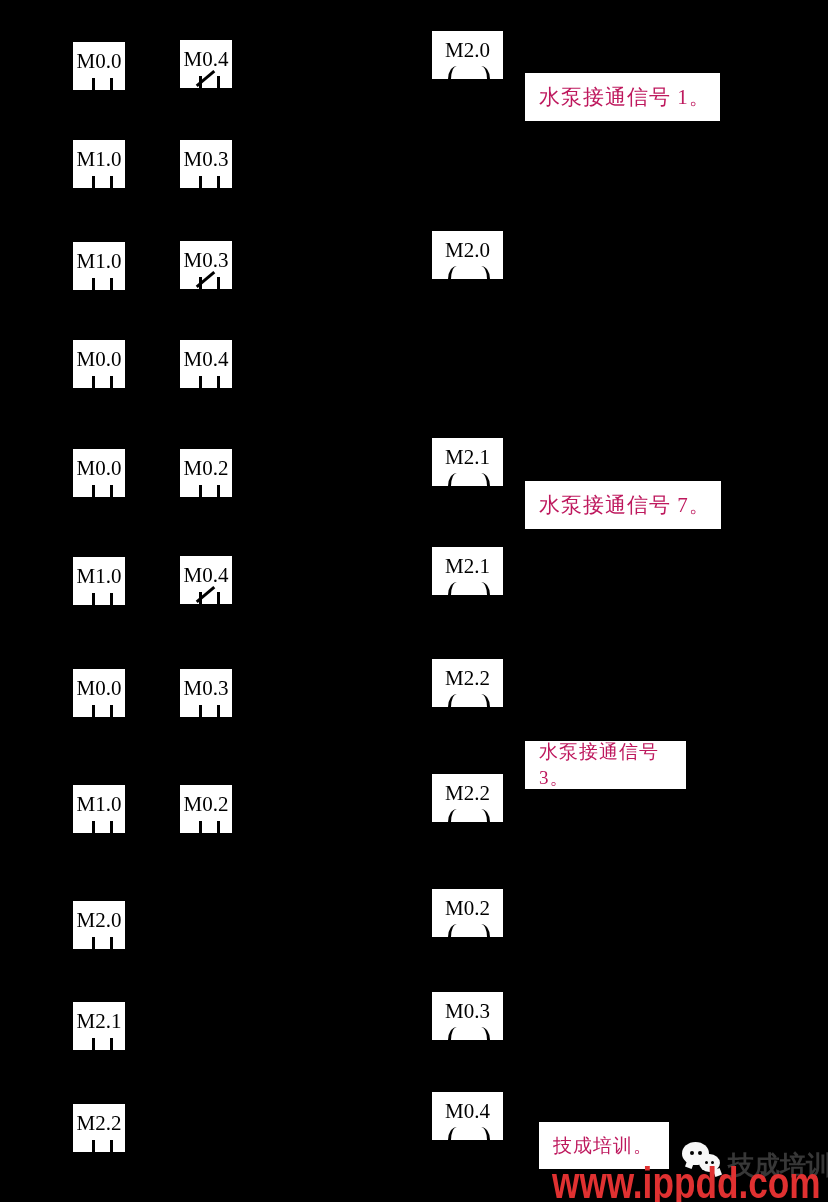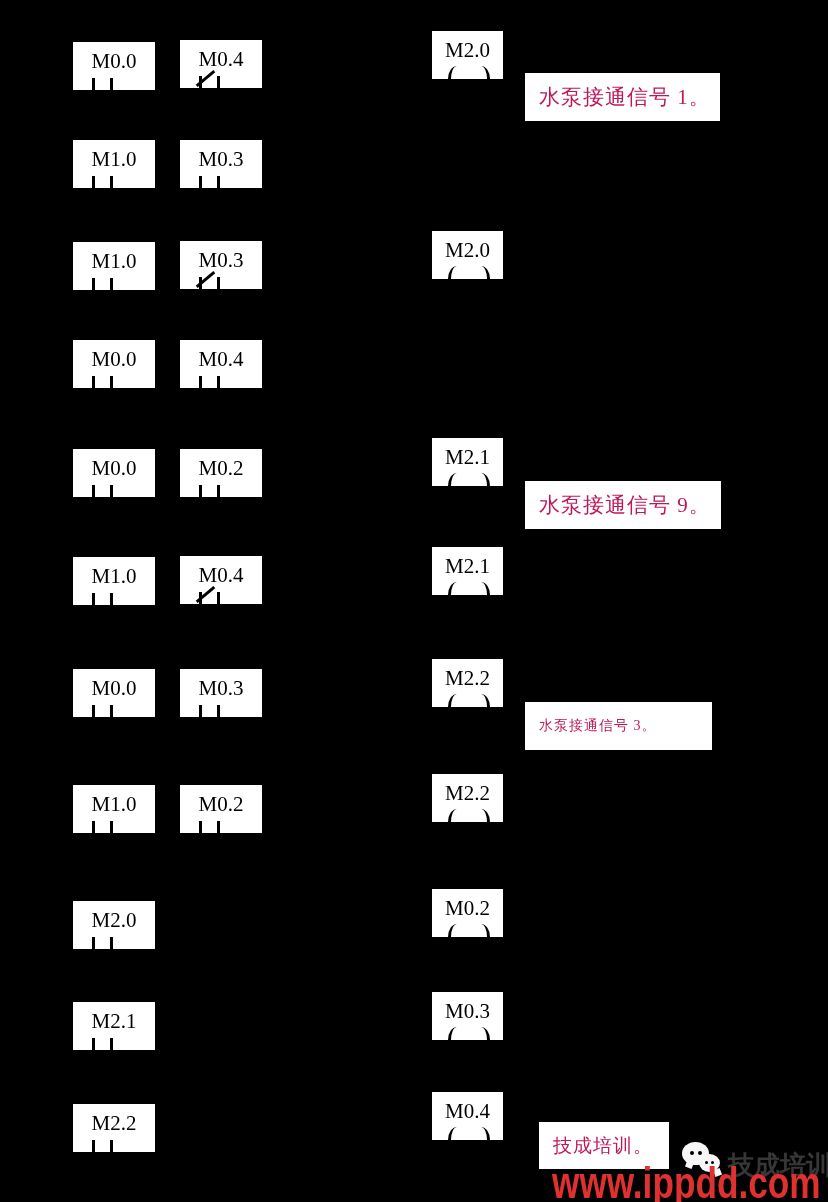--- a/index.html
+++ b/index.html
@@ -1,20 +1,20 @@
 <!DOCTYPE html>
 <html><head>
 <meta charset="utf-8">
 <style>
   html,body{margin:0;padding:0;background:#000;}
   #canvas{position:relative;width:828px;height:1202px;background:#000;overflow:hidden;
           font-family:"Liberation Serif",serif;}
   
   .box{position:absolute;background:#ffffff;overflow:hidden;}
-  .contact{width:68px;height:48px;padding-left:14px;}
+  .contact{width:52px;height:48px;}
   .coil{width:71px;height:48px;}
   .label{position:absolute;left:0;top:8px;width:100%;text-align:center;
          font-size:21px;line-height:1.1;color:#000;}
   
   .bar{position:absolute;bottom:0;width:3px;height:12px;background:#000;}
   .bar1{left:19px;}
   .bar2{left:37px;}
   
   .slash{position:absolute;left:24px;bottom:-2px;width:3px;height:23px;background:#000;
          transform:rotate(50deg);}
@@ -190,23 +190,23 @@
       </div>
       <div class="box coil" style="left: 432px; top: 1092px;">
         <span class="label">M0.4</span>
         <div class="paren paren-l"></div>
         <div class="paren paren-r"></div>
       </div>
       <div class="comment" style="left: 525px; top: 73px; width: 195px; height: 48px; font-size: 21px;">
         <span>水泵接通信号 1。</span>
       </div>
       <div class="comment" style="left: 525px; top: 481px; width: 196px; height: 48px; font-size: 21px;">
-        <span>水泵接通信号 9。</span>
-      </div>
-      <div class="comment" style="left: 525px; top: 702px; width: 187px; height: 48px; font-size: 14px;">
+        <span>水泵接通信号 7。</span>
+      </div>
+      <div class="comment" style="left: 525px; top: 741px; width: 161px; height: 48px; font-size: 19px;">
         <span>水泵接通信号 3。</span>
       </div>
       <div class="comment" style="left: 539px; top: 1122px; width: 130px; height: 47px; font-size: 19px;">
         <span>技成培训。</span>
       </div>
     </div>
 
   <div class="wechat">
     <div class="tail tail-big"></div>
     <div class="bubble bubble-big">

